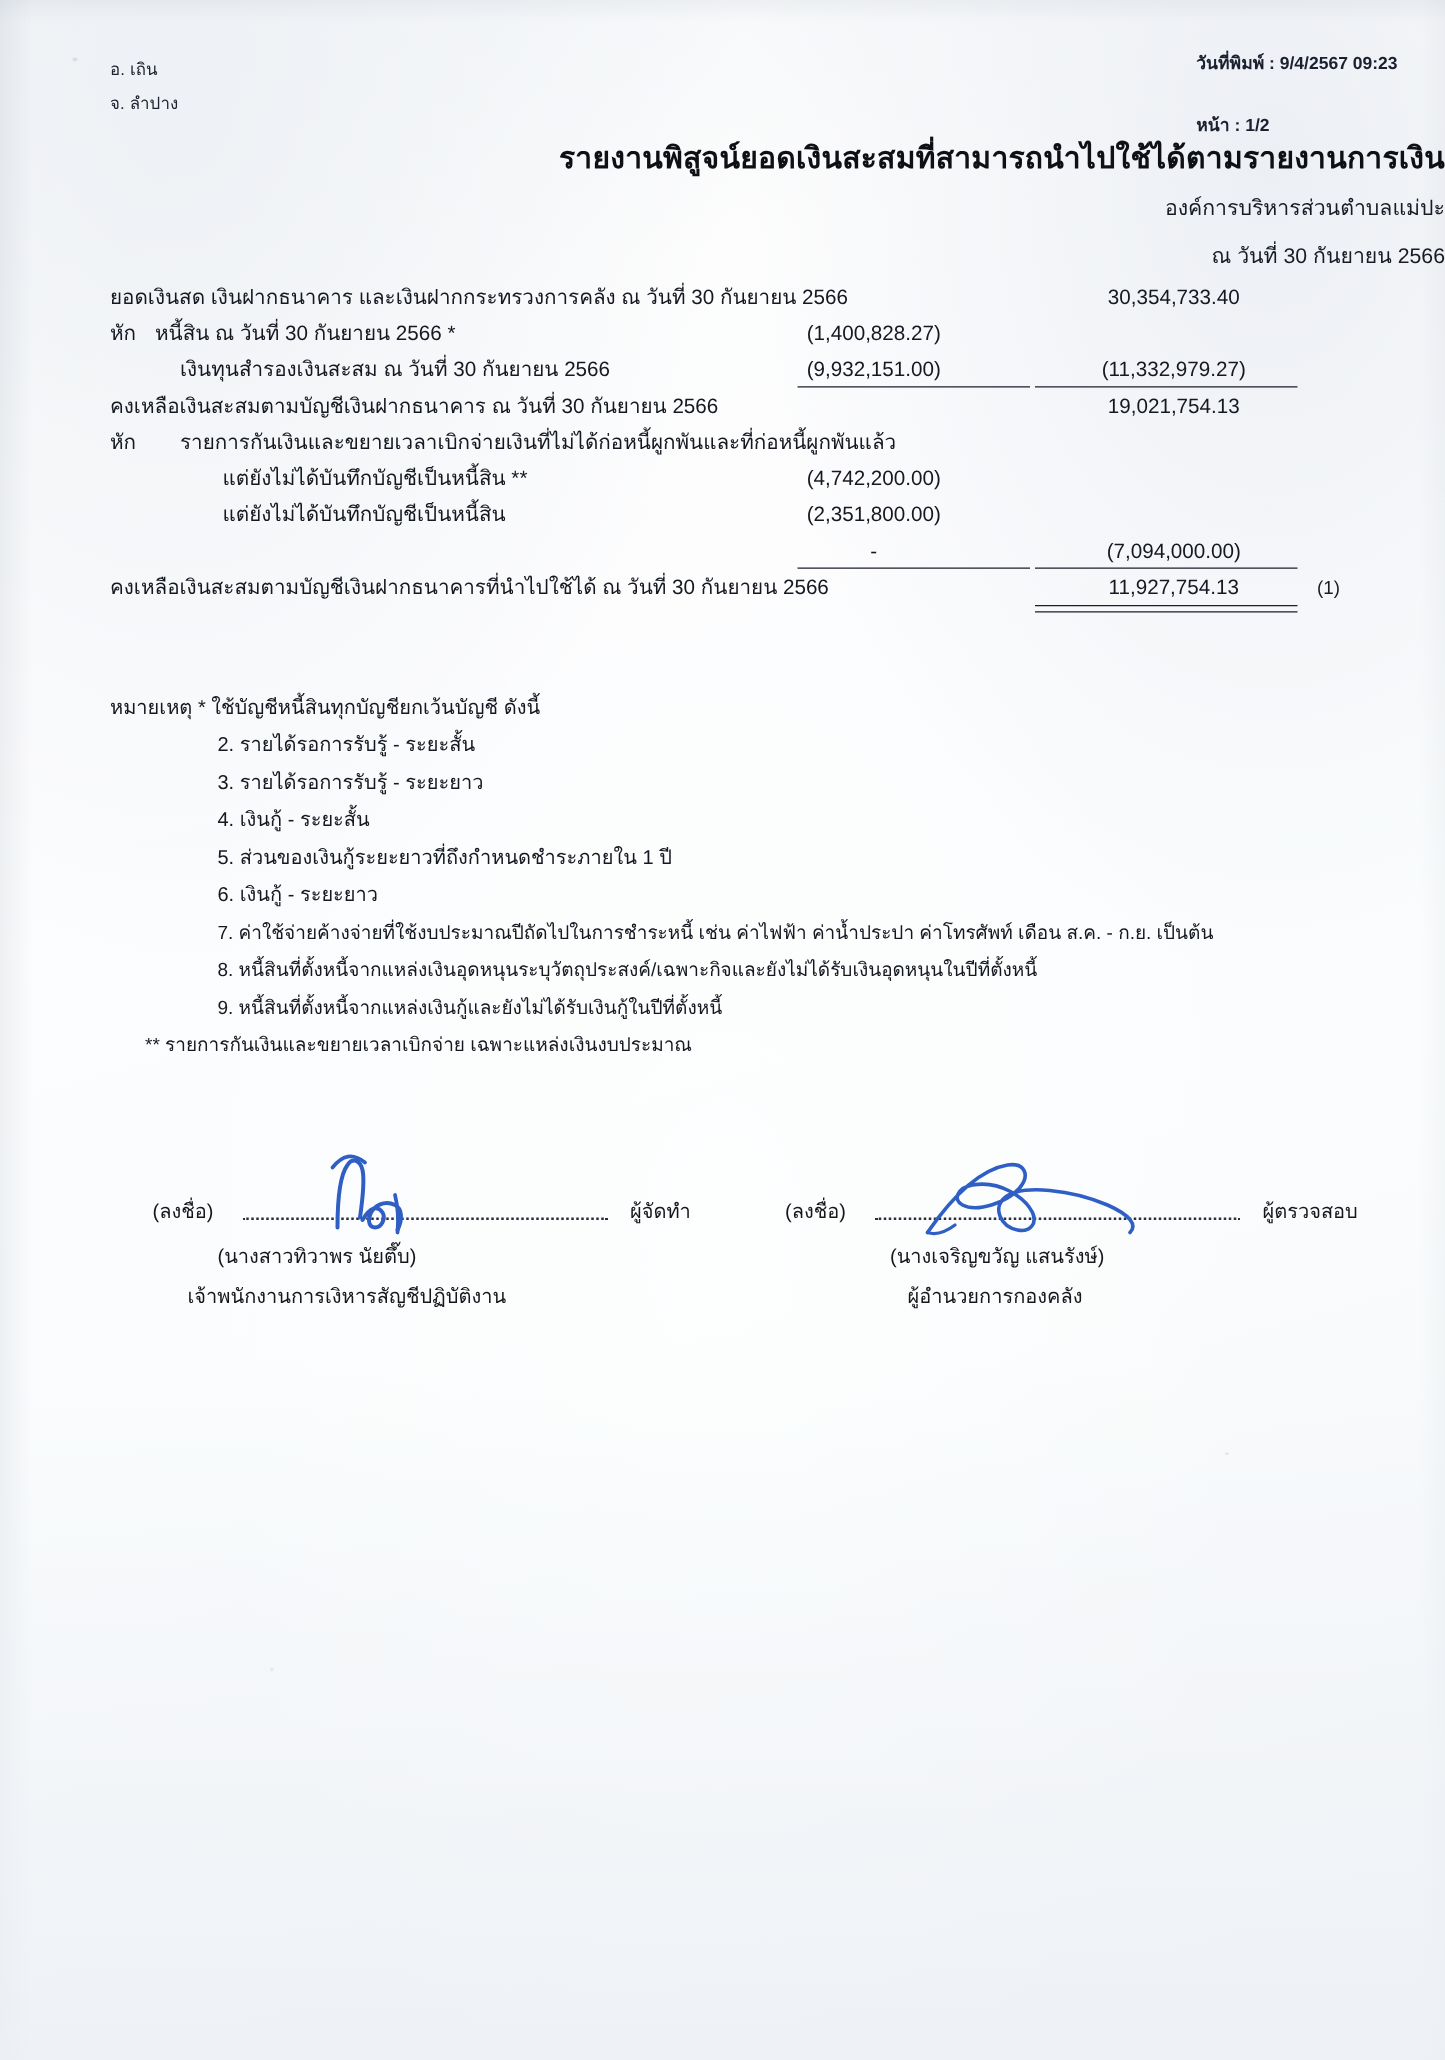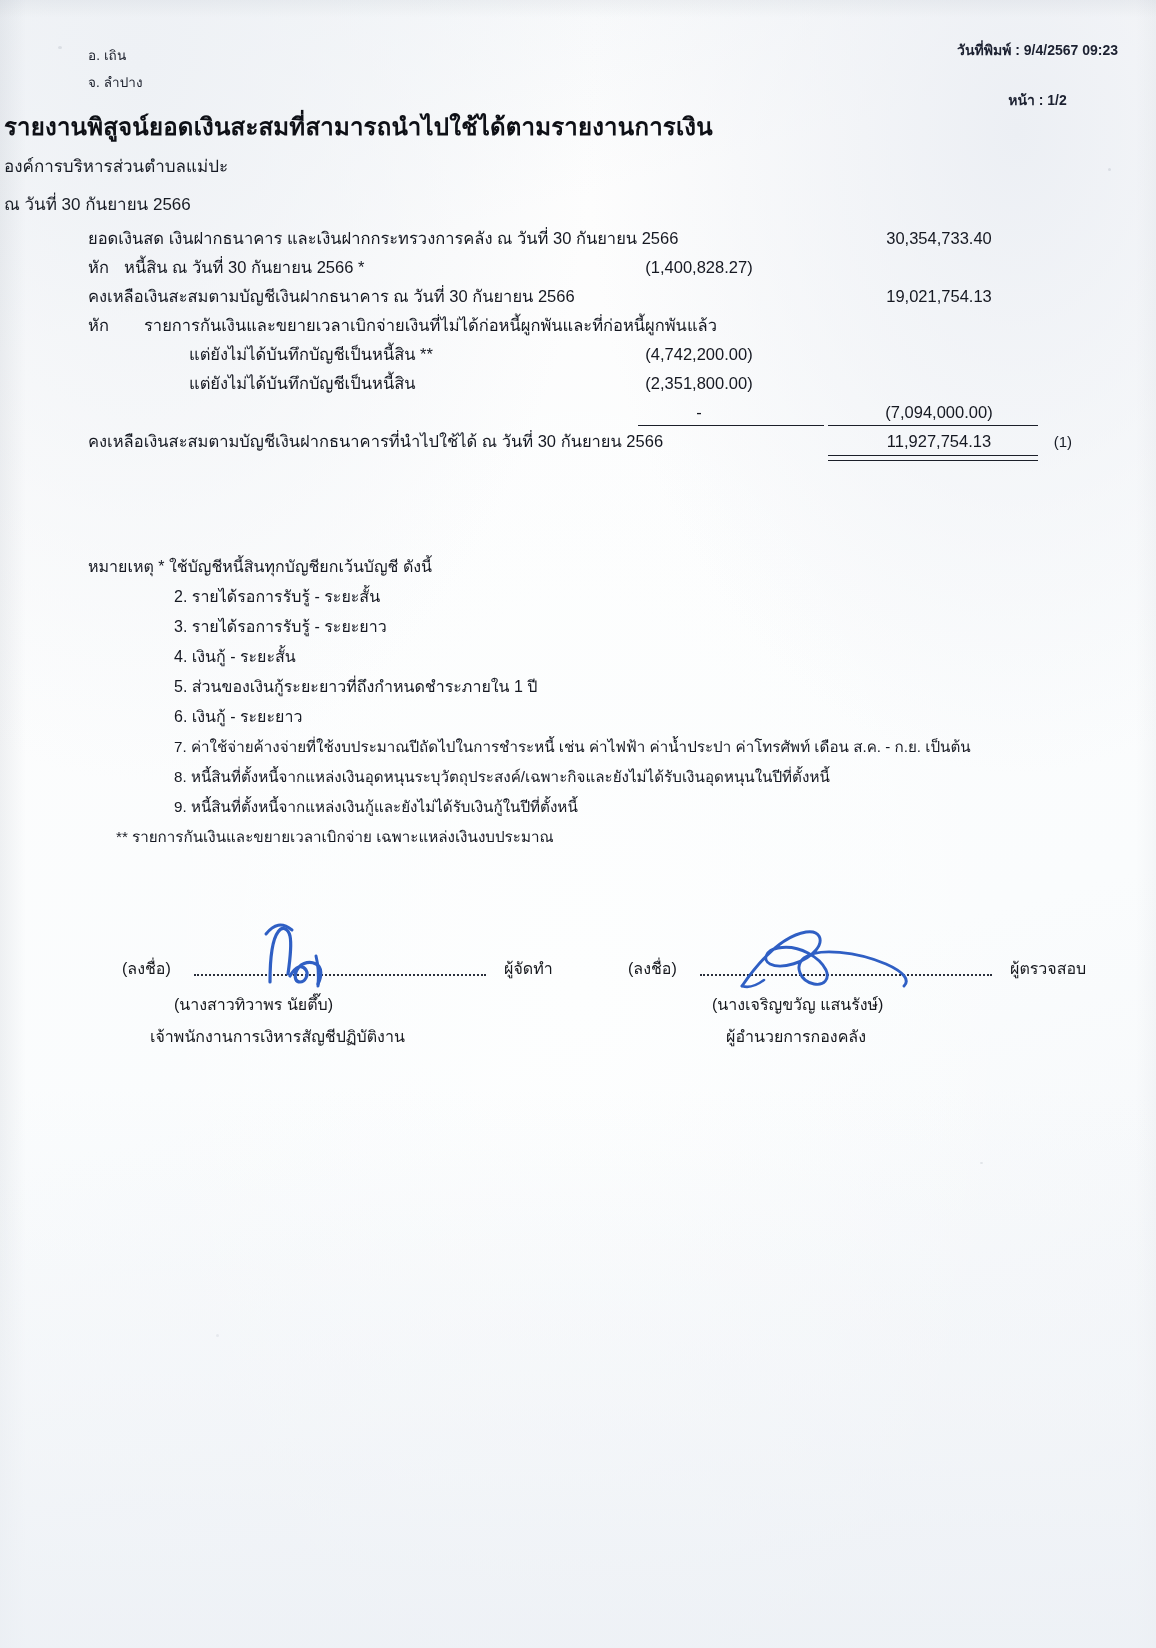--- a/index.html
+++ b/index.html
@@ -50,36 +50,36 @@
     top: 42px;
     font-size: 13.5px;
     line-height: 27px;
     color: #202430;
     letter-spacing: .1px;
   }
   .hdr-right {
     position: absolute;
     right: 38px;
     top: 40px;
-    text-align: center;
+    text-align: left;
     font-size: 14px;
     font-weight: bold;
     color: #1b2030;
     line-height: 20px;
   }
   .hdr-right .pageno {
     margin-top: 30px;
     font-weight: bold;
   }
 
   .title-block {
     position: absolute;
-    left: 4px; right: 0;
+    left: 16px; right: 0;
     top: 112px;
-    text-align: left;
+    text-align: right;
   }
   .doc-title {
     font-size: 24px;
     font-weight: bold;
     letter-spacing: .2px;
     color: #0e1016;
     line-height: 30px;
   }
   .doc-sub1 {
     font-size: 17px;
@@ -103,21 +103,21 @@
     position: relative;
     height: 29px;
     font-size: 16.5px;
     line-height: 29px;
     white-space: nowrap;
     color: #151821;
   }
   .lbl { position: absolute; left: 0; top: 0; }
   .lbl.ind1 { left: 36px; }
   .lbl.ind2 { left: 56px; }
-  .lbl.ind3 { left: 101px; }
+  .lbl.ind3 { left: 90px; }
   .kw { position: absolute; left: 0; top: 0; }
 
   .colA, .colB {
     position: absolute;
     top: 0;
     text-align: center;
     font-size: 16.5px;
     font-variant-numeric: tabular-nums;
   }
   .colA { right: 252px; width: 250px; }
@@ -271,20 +271,27 @@
       <span class="lbl">ยอดเงินสด เงินฝากธนาคาร และเงินฝากกระทรวงการคลัง ณ วันที่ 30 กันยายน 2566</span>
       <span class="colB">30,354,733.40</span>
     </div>
 
     <div class="row">
       <span class="kw">หัก</span>
       <span class="lbl ind1">หนี้สิน ณ วันที่ 30 กันยายน 2566 *</span>
       <span class="colA">(1,400,828.27)</span>
     </div>
 
+    <div class="row">
+      <span class="lbl ind2">เงินทุนสำรองเงินสะสม ณ วันที่ 30 กันยายน 2566</span>
+      <span class="colA">(9,932,151.00)</span>
+      <span class="colB">(11,332,979.27)</span>
+      <span class="rule-a" style="top:27px;"></span>
+      <span class="rule-b" style="top:27px;"></span>
+    </div>
 
     <div class="row">
       <span class="lbl">คงเหลือเงินสะสมตามบัญชีเงินฝากธนาคาร ณ วันที่ 30 กันยายน 2566</span>
       <span class="colB">19,021,754.13</span>
     </div>
 
     <div class="row">
       <span class="kw">หัก</span>
       <span class="lbl ind2">รายการกันเงินและขยายเวลาเบิกจ่ายเงินที่ไม่ได้ก่อหนี้ผูกพันและที่ก่อหนี้ผูกพันแล้ว</span>
     </div>

